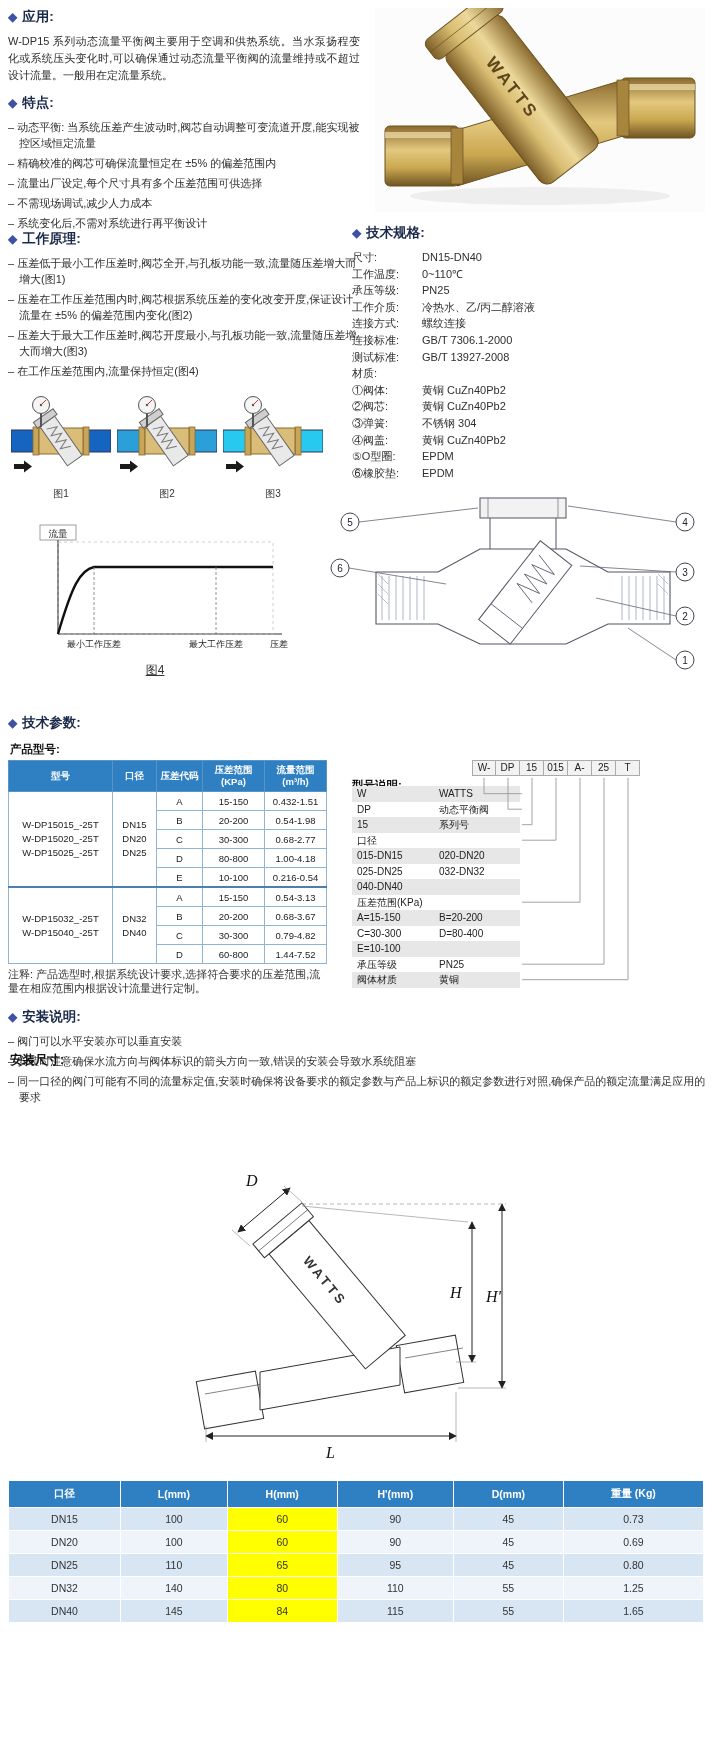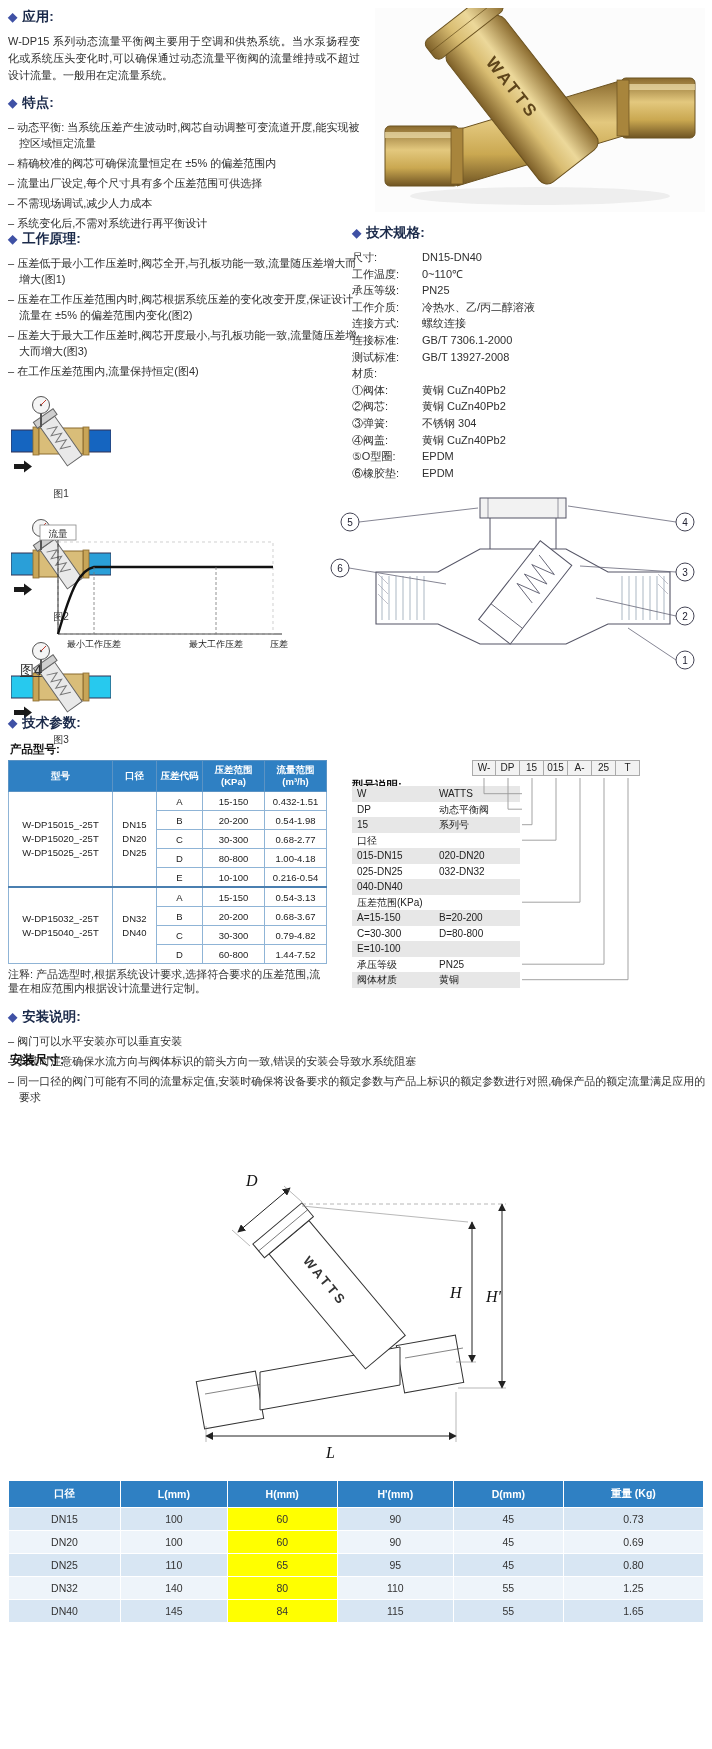--- a/index.html
+++ b/index.html
@@ -10,24 +10,24 @@
   .diamond { color:#3f51a5; font-size:12px; }
   .para { font-size:11px; line-height:17px; color:#2f2f2f; text-align:justify; }
   .dash-item { font-size:11px; line-height:16px; color:#2f2f2f; margin-bottom:4px; text-indent:-11px; padding-left:11px; }
   .dash-item::before { content:"– "; }
   .spec-row { display:flex; font-size:11px; line-height:16.6px; color:#2f2f2f; }
   .spec-label { flex:none; width:70px; }
   .spec-value { flex:1; }
   .sub-caption { font-size:11.5px; font-weight:bold; color:#111; }
   .big-caption { font-size:12.5px; font-weight:bold; color:#111; }
 
-  .figrow { display:flex; gap:16px;flex-direction:column; }
+  .figrow { display:flex; gap:4px; }
   .figblock { width:102px; text-align:center; }
   .figcap { font-size:10px; color:#333; margin-top:5px; }
-  .fig4cap { width:270px; font-size:14px; color:#333;text-decoration:underline; }
+  .fig4cap { width:270px; text-align:center; font-size:12px; color:#333;text-decoration:underline; }
 
   .ptable { border-collapse:collapse; table-layout:fixed; width:318px; }
   .ptable th { background:#2f80c3; color:#fff; font-weight:bold; font-size:9.5px; border:1px solid #5b93c4; padding:3px 1px; line-height:12px; }
   .ptable td { border:1px solid #8fb4d6; font-size:9.5px; text-align:center; padding:2.5px 1px; color:#222; line-height:13px; background:#fff; }
   .ptable .model-cell div, .ptable .size-cell div { line-height:14px; }
   .ptable tr.gsep td { border-top:2px solid #4a7fb0; }
   .note { font-size:11px; line-height:13.5px; color:#333; width:322px; }
 
   .explain-panel { position:relative; width:358px; height:236px; }
   .code-row { position:absolute; left:120px; top:0; display:flex; }
@@ -448,21 +448,21 @@
         <div class="explain-row">
           <span class="ex-a">压差范围(KPa)</span>
           <span class="ex-b"></span>
         </div>
         <div class="explain-row">
           <span class="ex-a">A=15-150</span>
           <span class="ex-b">B=20-200</span>
         </div>
         <div class="explain-row">
           <span class="ex-a">C=30-300</span>
-          <span class="ex-b">D=80-800</span>
+          <span class="ex-b">D=80-400</span>
         </div>
         <div class="explain-row">
           <span class="ex-a">E=10-100</span>
           <span class="ex-b"></span>
         </div>
         <div class="explain-row">
           <span class="ex-a">承压等级</span>
           <span class="ex-b">PN25</span>
         </div>
         <div class="explain-row">

